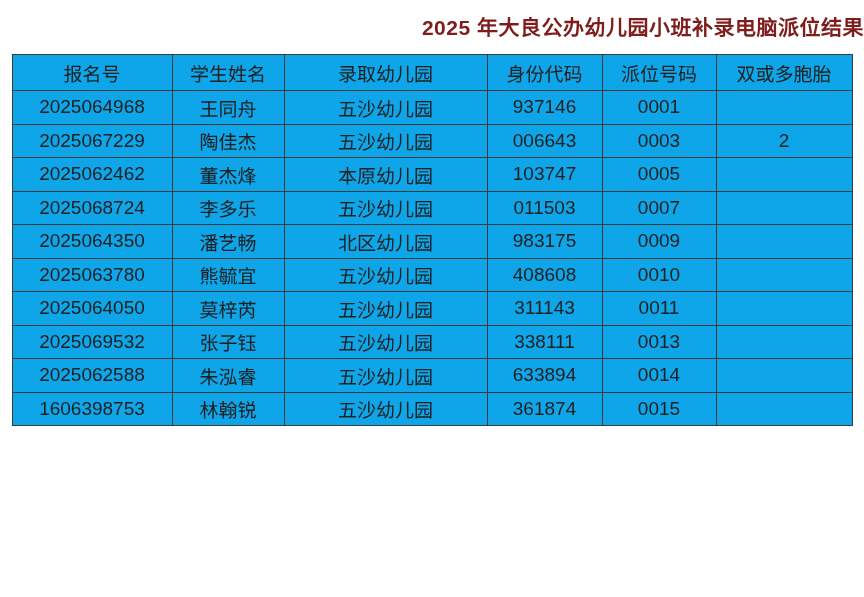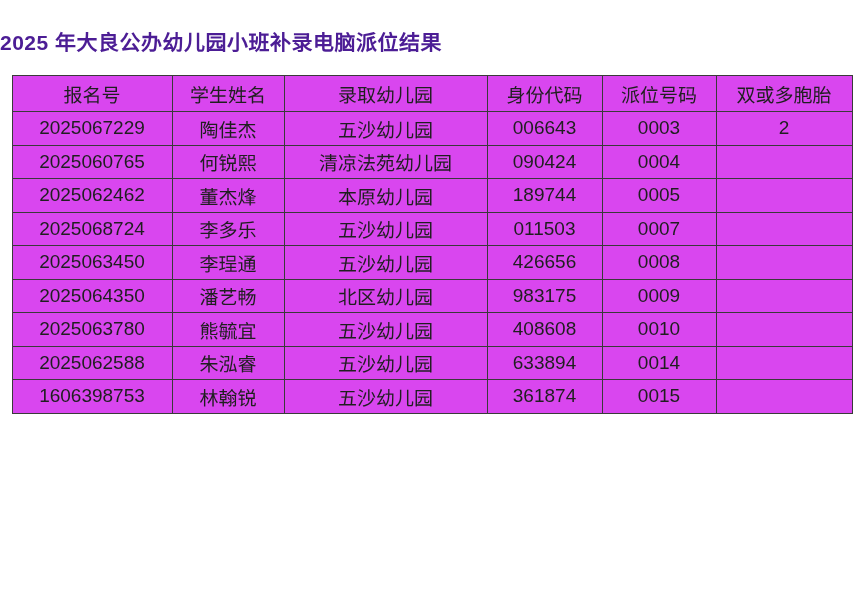--- a/index.html
+++ b/index.html
@@ -10,34 +10,34 @@
     font-family: "Liberation Sans", "DejaVu Sans", sans-serif;
     overflow: hidden;
   }
   .page {
     width: 864px;
     height: 597px;
     background: #ffffff;
     position: relative;
   }
   .doc-title {
-    padding-top: 26px;
+    padding-top: 11px;
     padding-bottom: 7px;
-    text-align: left;
+    text-align: right;
     font-size: 21px;
     font-weight: 600;
-    color: #4c1d95;
+    color: #7f1d1d;
     letter-spacing: 0.5px;
   }
   table.result-table {
     width: 840px;
-    margin: 12px auto;
+    margin: 6px auto;
     border-collapse: collapse;
     table-layout: fixed;
-    background: #d946ef;
+    background: #0ea5e9;
   }
   table.result-table th,
   table.result-table td {
     border: 1.4px solid #3a3a3a;
     text-align: center;
     vertical-align: middle;
     font-size: 19px;
     color: #1f1f1f;
     font-weight: normal;
     overflow: hidden;
@@ -73,73 +73,81 @@
         <th>报名号</th>
         <th>学生姓名</th>
         <th>录取幼儿园</th>
         <th>身份代码</th>
         <th>派位号码</th>
         <th>双或多胞胎</th>
       </tr>
     </thead>
     <tbody>
         <tr>
+          <td>2025064968</td>
+          <td>王同舟</td>
+          <td>五沙幼儿园</td>
+          <td>937146</td>
+          <td>0001</td>
+          <td></td>
+        </tr>
+        <tr>
           <td>2025067229</td>
           <td>陶佳杰</td>
           <td>五沙幼儿园</td>
           <td>006643</td>
           <td>0003</td>
           <td>2</td>
         </tr>
         <tr>
-          <td>2025060765</td>
-          <td>何锐熙</td>
-          <td>清凉法苑幼儿园</td>
-          <td>090424</td>
-          <td>0004</td>
-          <td></td>
-        </tr>
-        <tr>
           <td>2025062462</td>
           <td>董杰烽</td>
           <td>本原幼儿园</td>
-          <td>189744</td>
+          <td>103747</td>
           <td>0005</td>
           <td></td>
         </tr>
         <tr>
           <td>2025068724</td>
           <td>李多乐</td>
           <td>五沙幼儿园</td>
           <td>011503</td>
           <td>0007</td>
-          <td></td>
-        </tr>
-        <tr>
-          <td>2025063450</td>
-          <td>李珵通</td>
-          <td>五沙幼儿园</td>
-          <td>426656</td>
-          <td>0008</td>
           <td></td>
         </tr>
         <tr>
           <td>2025064350</td>
           <td>潘艺畅</td>
           <td>北区幼儿园</td>
           <td>983175</td>
           <td>0009</td>
           <td></td>
         </tr>
         <tr>
           <td>2025063780</td>
           <td>熊毓宜</td>
           <td>五沙幼儿园</td>
           <td>408608</td>
           <td>0010</td>
+          <td></td>
+        </tr>
+        <tr>
+          <td>2025064050</td>
+          <td>莫梓芮</td>
+          <td>五沙幼儿园</td>
+          <td>311143</td>
+          <td>0011</td>
+          <td></td>
+        </tr>
+        <tr>
+          <td>2025069532</td>
+          <td>张子钰</td>
+          <td>五沙幼儿园</td>
+          <td>338111</td>
+          <td>0013</td>
           <td></td>
         </tr>
         <tr>
           <td>2025062588</td>
           <td>朱泓睿</td>
           <td>五沙幼儿园</td>
           <td>633894</td>
           <td>0014</td>
           <td></td>
         </tr>

